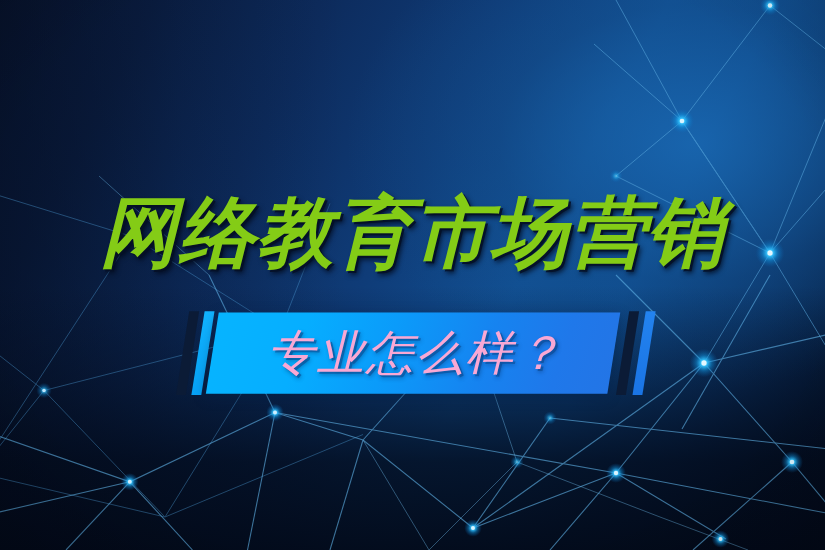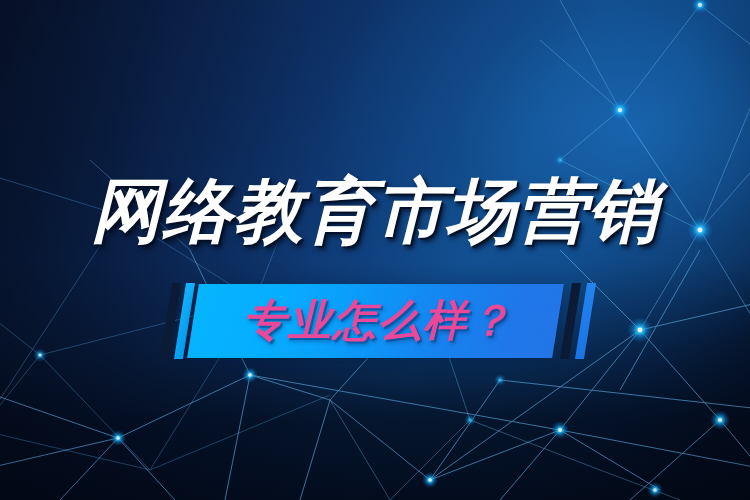--- a/index.html
+++ b/index.html
@@ -84,21 +84,21 @@
     top: 176px;
     width: 750px;
     text-align: center;
     line-height: 1;
   }
   .headline {
     display: inline-block;
     font-size: 70px;
     font-weight: bold;
     font-style: italic;
-    color: #ffffff;
+    color: #84cc16;
     letter-spacing: 1px;
     text-shadow:
       2px 2px 0 rgba(5,15,38,0.85),
       3px 4px 5px rgba(2,8,24,0.75);
     font-family: "DejaVu Sans", "Liberation Sans", sans-serif;
     white-space: nowrap;
   }
 
   
   .subbar-group {
@@ -147,23 +147,23 @@
     top: 0;
     width: 750px;
     height: 76px;
     display: flex;
     align-items: center;
     justify-content: center;
     pointer-events: none;
   }
   .subtitle {
     font-size: 43px;
-    font-weight: bold;
+    font-weight: normal;
     font-style: italic;
-    color: #ec4899;
+    color: #f9a8d4;
     letter-spacing: 2px;
     text-shadow:
       2px 2px 0 rgba(10,70,140,0.55),
       2px 3px 4px rgba(5,40,90,0.45);
     font-family: "DejaVu Sans", "Liberation Sans", sans-serif;
     white-space: nowrap;
     padding-left: 6px;
   }
 </style>
 </head>

